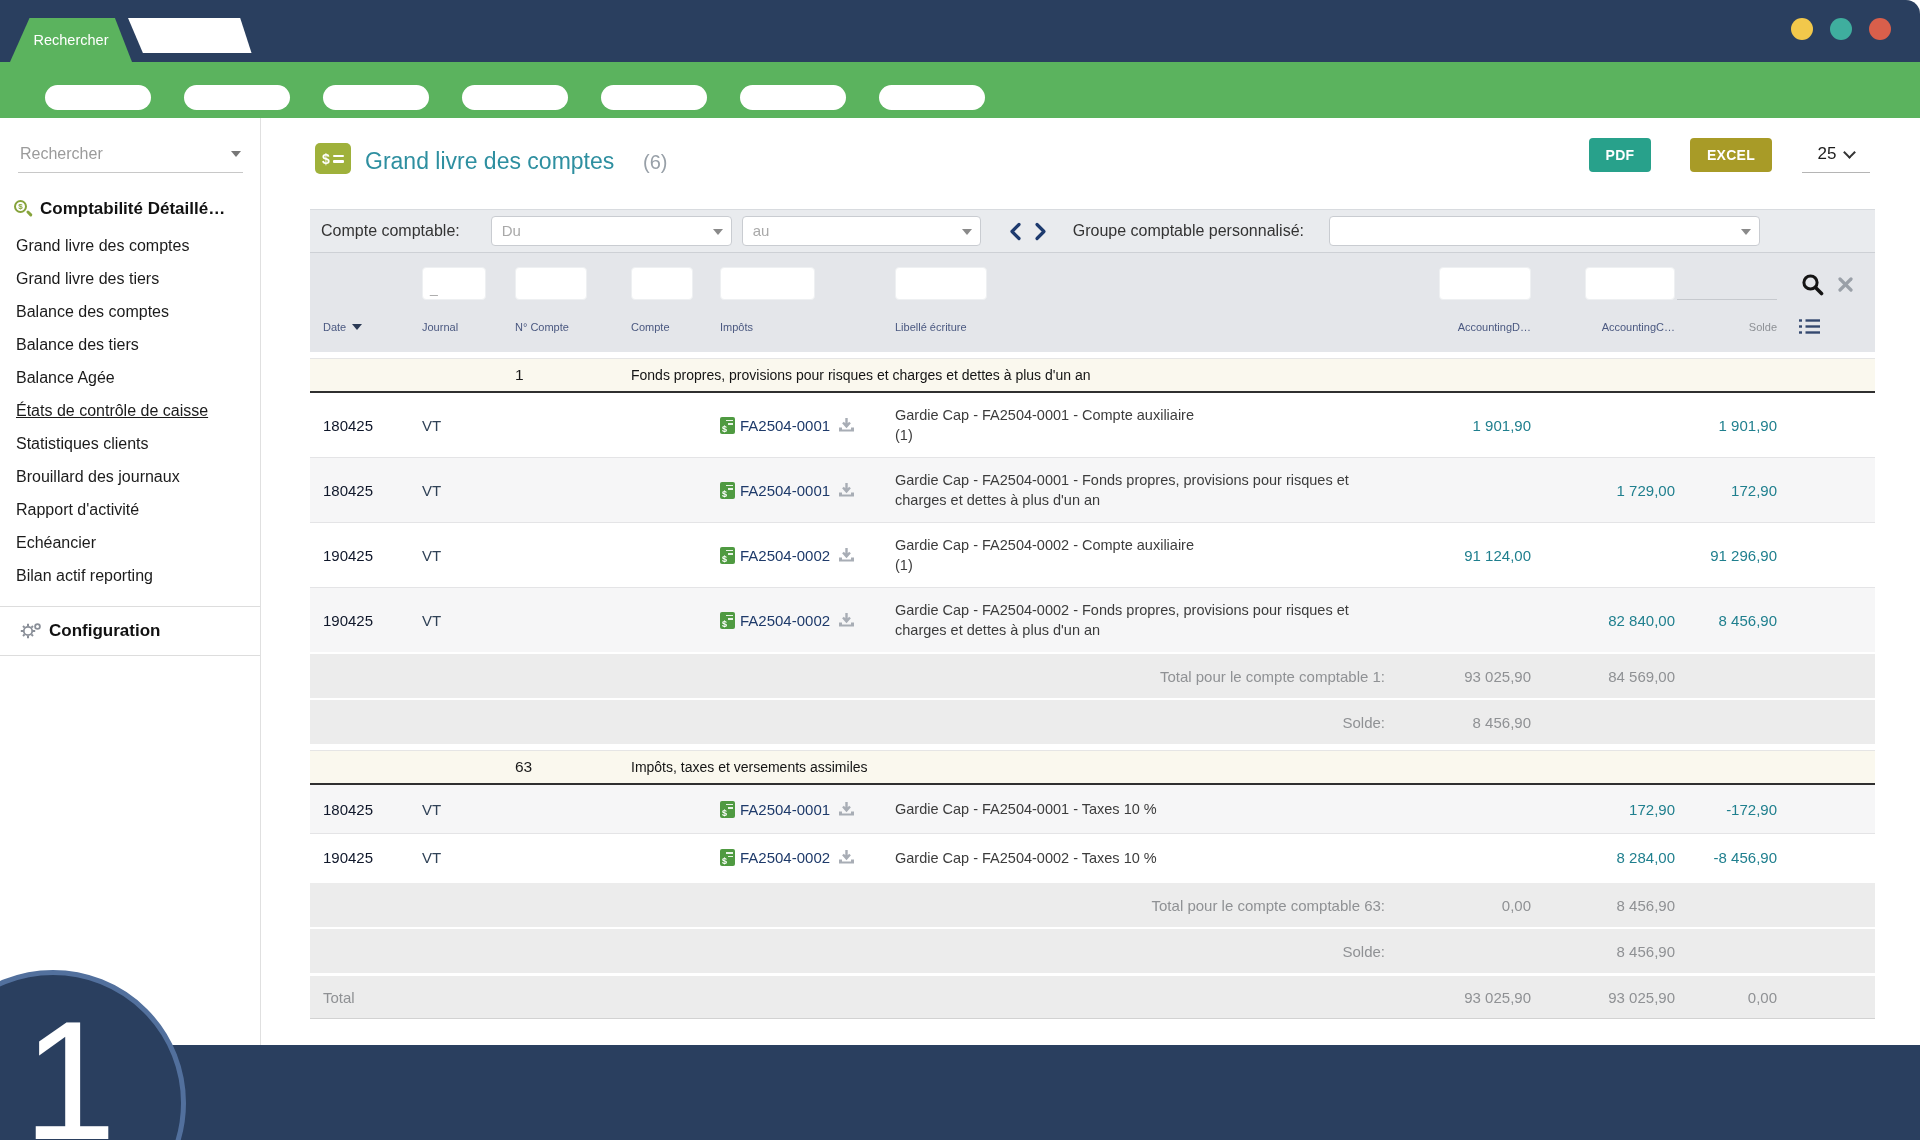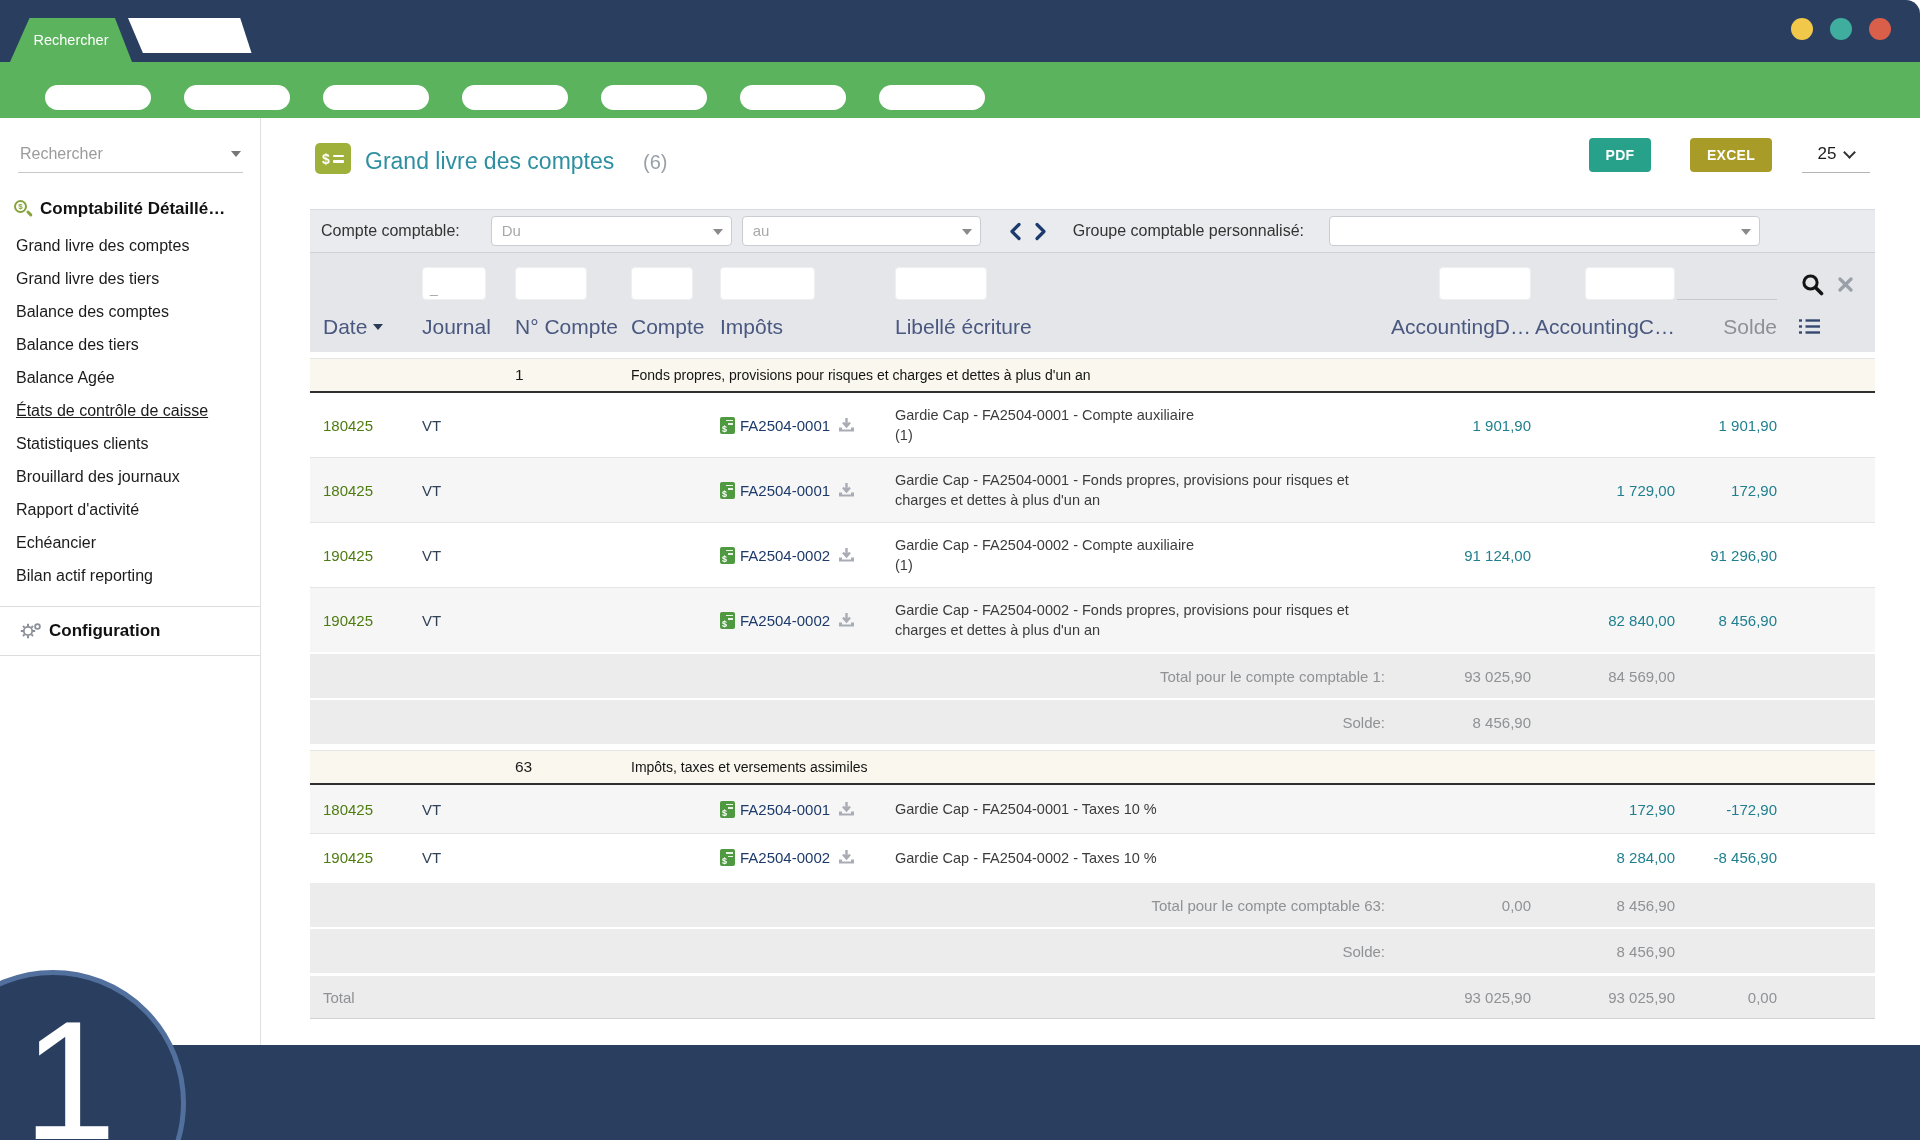--- a/index.html
+++ b/index.html
@@ -80,37 +80,37 @@
   .thead{background:#e4e6ea;}
   .filter-row{padding-top:14px; height:48px;}
   .fin{height:33px; background:#fff; border:1px solid #eef0f2; border-radius:4px; font-size:14px; color:#aaa;
     padding:0 7px; display:flex; align-items:flex-end; padding-bottom:3px; cursor:text;}
   .col2{grid-column:3;} .col3{grid-column:4;} .col4{grid-column:5;} .col5{grid-column:6;} .col6{grid-column:7;}
   .fin.w1{width:64px;} .fin.w2{width:72px;} .fin.w3{width:62px;} .fin.w4{width:95px;} .fin.w5{width:92px;}
   .fin.deb{grid-column:8; width:92px; justify-self:end;}
   .fin.cred{grid-column:9; width:90px; justify-self:end;}
   .sold-line{grid-column:10; width:100px; justify-self:end; height:33px; border-bottom:1px solid #c6c9ce;}
   .facticons{grid-column:11; display:flex; align-items:center; gap:14px; padding-left:24px;}
-  .label-row{height:51px; align-items:center; color:var(--slate); font-size:21px;}
+  .label-row{height:51px; align-items:center; color:var(--slate); font-size:11px;}
   .h-date{grid-column:2; display:flex; align-items:center; gap:6px;}
   .h-date .caret{border-top-color:#2b3a55;}
   .h-right{justify-self:end;}
   .h-solde{color:#8d9095;}
   .h-list{grid-column:11; padding-left:22px;}
   .hcell{cursor:pointer;}
 
   .g-head{background:var(--cream); height:35px; align-items:center; border-bottom:2px solid #2f2f2f;
     border-top:1px solid #e5e5e5; margin-top:6px;}
   .g-num{grid-column:4; font-size:15.5px; color:#1a1a1a;}
   .g-label{grid-column:5 / span 3; font-size:14px; color:#141414;}
 
   .trow{align-items:center; padding:12px 0; min-height:48px; cursor:pointer;}
   .trow.plain{background:#fff;} .trow.shade{background:#f6f6f7;}
   .trow + .trow{border-top:1px solid #e4e4e6;}
-  .c-date{grid-column:2; color:#4d7c0f;}
+  .c-date{grid-column:2; color:#0f172a;}
   .c-journal{grid-column:3; color:#2f4156;}
   .c-piece{grid-column:6; display:flex; align-items:center; gap:5px;}
   .piece-link{color:var(--link); text-decoration:none; font-size:15px;}
   .doc-ico{width:15px; height:17px; background:var(--docgreen); border-radius:2px; position:relative; flex:none;}
   .doc-ico .s{position:absolute; left:2px; bottom:0px; color:#fff; font-size:9px; font-weight:bold;}
   .doc-ico .l1,.doc-ico .l2{position:absolute; right:2px; height:1.5px; background:#e8f3e6;}
   .doc-ico .l1{top:3px; width:7px;} .doc-ico .l2{top:6.5px; width:5px;}
   .dl-ico{margin-left:3px; display:inline-flex; cursor:pointer;}
   .c-lib{grid-column:7; color:#3c3c3c; font-size:14.5px; line-height:20px; padding-right:30px;}
   .c-lib .lib2{display:block;}

